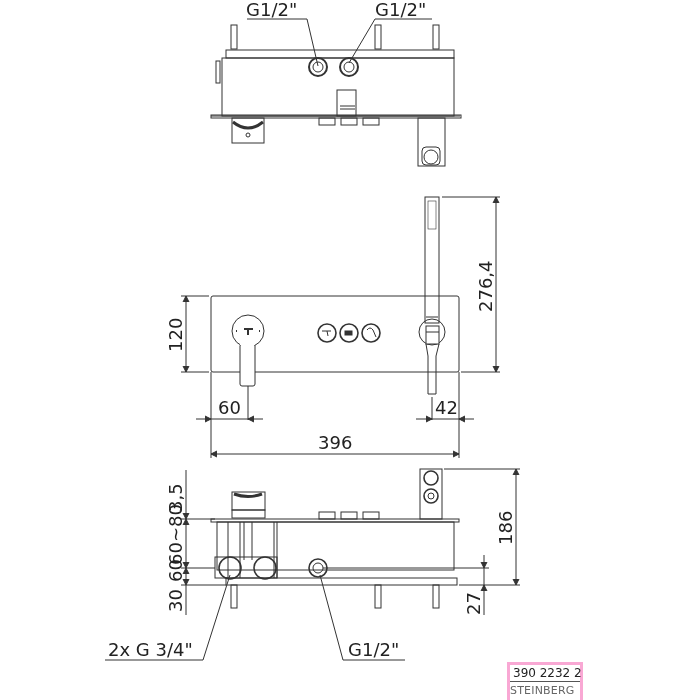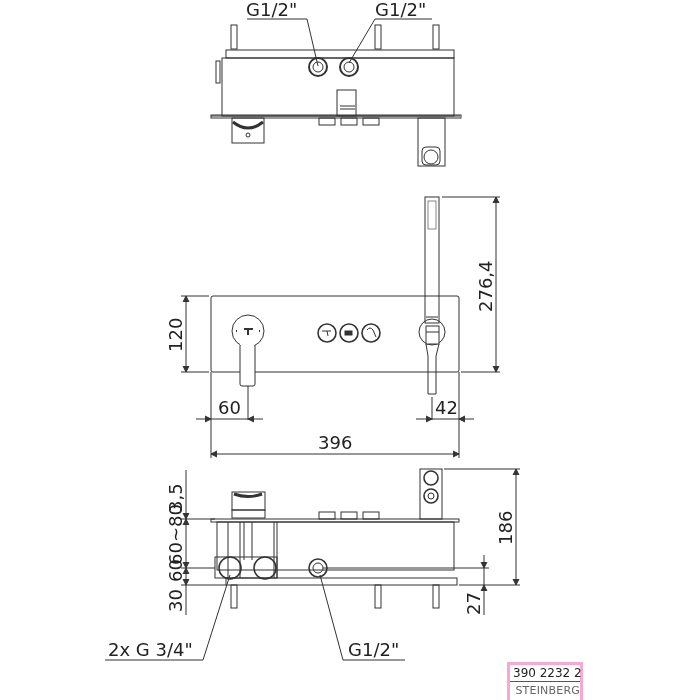--- a/index.html
+++ b/index.html
@@ -1,21 +1,21 @@
 <!DOCTYPE html>
 <html><head>
 <meta charset="utf-8">
 <style>
   html, body { margin:0; padding:0; background:#ffffff; }
   body { width:700px; height:700px; position:relative; overflow:hidden; font-family:"DejaVu Sans", sans-serif; }
   svg { position:absolute; left:0; top:0; }
   .dimtxt { font-family:"DejaVu Sans", sans-serif; font-size:18px; fill:#222; }
   .stamp { position:absolute; left:507px; top:662px; width:76px; height:66px; border:3px solid #f9a8d4; box-sizing:border-box; }
   .stamp .code { font-family:"DejaVu Sans", sans-serif; font-size:12px; color:#222; border-bottom:1px solid #555; padding:1px 3px; height:17px; box-sizing:border-box; white-space:nowrap; }
-  .stamp .brand { font-family:"DejaVu Sans", sans-serif; font-size:11px; color:#666; text-align:right; padding-top:2px; letter-spacing:0.2px; }
+  .stamp .brand { font-family:"DejaVu Sans", sans-serif; font-size:11px; color:#666; text-align:left; padding-top:2px; letter-spacing:0.2px; }
   .stamp .logo { position:absolute; left:27px; top:37px; width:22px; height:22px; }
 </style>
 </head>
 <body>
 
 <svg width="700" height="700" viewBox="0 0 700 700">
   <g stroke="#333" stroke-width="1" fill="none">
 
     <g>
 

